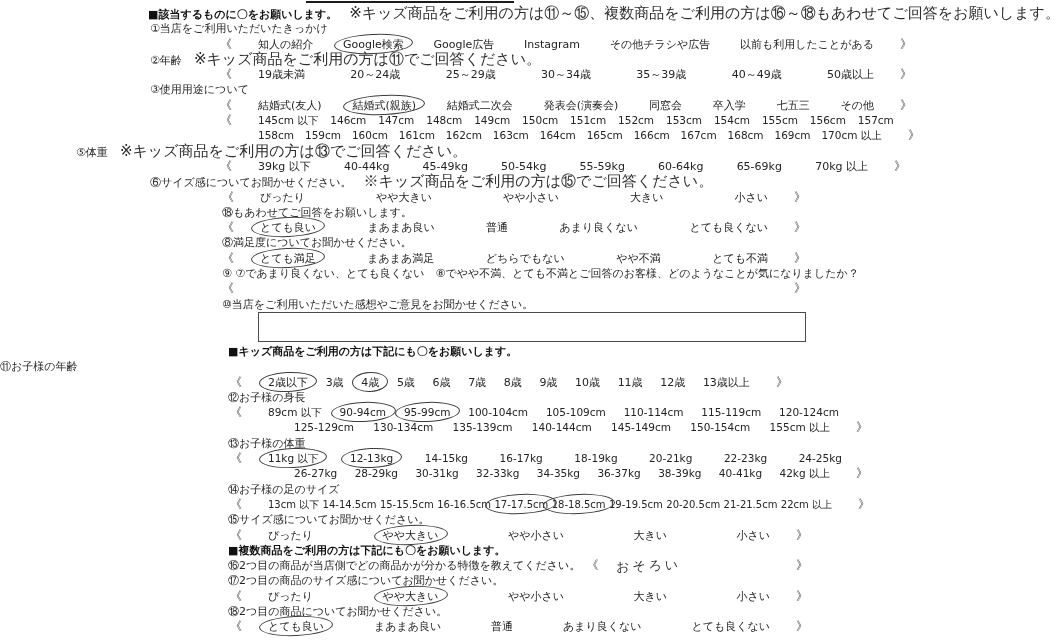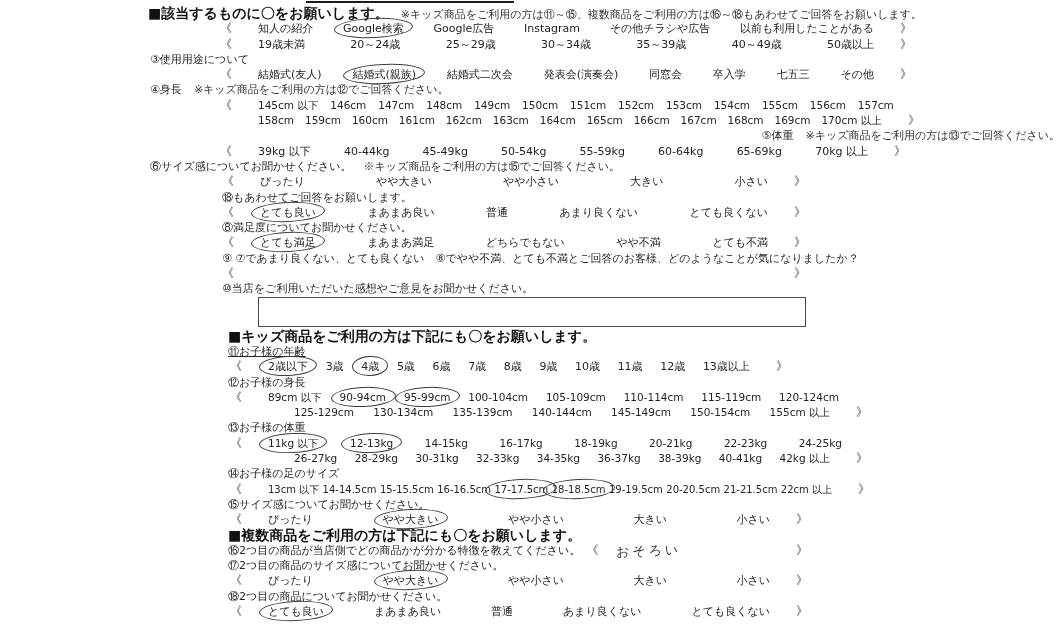--- a/index.html
+++ b/index.html
@@ -11,22 +11,22 @@
   }
   .top-rule{
     position:absolute;top:1px;left:306px;width:208px;height:2px;
     background:#1c1c1c;
   }
   #form-root{position:absolute;top:6px;left:0;width:1060px;}
   .row{
     height:15.3px;line-height:15.3px;font-size:11px;
     white-space:nowrap;color:#232323;
   }
-  .section-row .sec-title{font-weight:bold;font-size:14px;color:#111;}
-  .note{font-weight:normal;font-size:11px;color:#2e2e2e;margin-left:12px;}
+  .section-row .sec-title{font-weight:bold;font-size:11px;color:#111;}
+  .note{font-weight:normal;font-size:15px;color:#2e2e2e;margin-left:12px;}
   .qlabel{color:#262626;}
   .opt-row{display:flex;align-items:center;}
   .bracket{color:#333;font-size:12px;flex:0 0 auto;}
   .opts{
     flex:1 1 auto;display:flex;justify-content:space-between;
     padding:0 26px;min-width:0;
   }
   .opt{position:relative;display:inline-block;}
   .opt.circled::after{
     content:"";position:absolute;left:-9px;right:-9px;top:-3px;bottom:-2px;
@@ -44,32 +44,34 @@
   }
   .inline-row{display:flex;align-items:flex-start;}
   .inline-row .gap{flex:1 1 auto;}
 </style>
 </head>
 <body>
 
 <div class="top-rule"></div>
 <div id="form-root">
     <div class="row section-row" style="margin-left: 148px;"><span class="sec-title">■該当するものに〇をお願いします。</span><span class="note">※キッズ商品をご利用の方は⑪～⑮、複数商品をご利用の方は⑯～⑱もあわせてご回答をお願いします。</span></div>
+    <div class="row qlabel" style="margin-left: 150px;"><span>①当店をご利用いただいたきっかけ</span></div>
     <div class="row opt-row" style="width: 692px; margin-left: 220px;">
       <span class="bracket">《</span>
       <span class="opts">
         <span class="opt">知人の紹介</span>
         <span class="opt circled">Google検索</span>
         <span class="opt">Google広告</span>
         <span class="opt">Instagram</span>
         <span class="opt">その他チラシや広告</span>
         <span class="opt">以前も利用したことがある</span>
       </span>
       <span class="bracket">》</span>
     </div>
+    <div class="row qlabel" style="margin-left: 150px;"><span>②年齢</span><span class="note">※キッズ商品をご利用の方は⑪でご回答ください。</span></div>
     <div class="row opt-row" style="width: 692px; margin-left: 220px;">
       <span class="bracket">《</span>
       <span class="opts">
         <span class="opt">19歳未満</span>
         <span class="opt">20～24歳</span>
         <span class="opt">25～29歳</span>
         <span class="opt">30～34歳</span>
         <span class="opt">35～39歳</span>
         <span class="opt">40～49歳</span>
         <span class="opt">50歳以上</span>
@@ -84,21 +86,20 @@
         <span class="opt circled">結婚式(親族)</span>
         <span class="opt">結婚式二次会</span>
         <span class="opt">発表会(演奏会)</span>
         <span class="opt">同窓会</span>
         <span class="opt">卒入学</span>
         <span class="opt">七五三</span>
         <span class="opt">その他</span>
       </span>
       <span class="bracket">》</span>
     </div>
-    <div class="row qlabel" style="margin-left: 150px;"><span>④身長</span><span class="note">※キッズ商品をご利用の方は⑫でご回答ください。</span></div>
     <div class="row opt-row" style="font-size: 10.5px; width: 700px; margin-left: 220px;">
       <span class="bracket">《</span>
       <span class="opts">
         <span class="opt">145cm 以下</span>
         <span class="opt">146cm</span>
         <span class="opt">147cm</span>
         <span class="opt">148cm</span>
         <span class="opt">149cm</span>
         <span class="opt">150cm</span>
         <span class="opt">151cm</span>
@@ -121,21 +122,21 @@
         <span class="opt">164cm</span>
         <span class="opt">165cm</span>
         <span class="opt">166cm</span>
         <span class="opt">167cm</span>
         <span class="opt">168cm</span>
         <span class="opt">169cm</span>
         <span class="opt">170cm 以上</span>
       </span>
       <span class="bracket">》</span>
     </div>
-    <div class="row qlabel" style="margin-left: 98px; text-align: right;"><span>⑤体重</span><span class="note">※キッズ商品をご利用の方は⑬でご回答ください。</span></div>
+    <div class="row qlabel" style="margin-left: 76px;"><span>⑤体重</span><span class="note">※キッズ商品をご利用の方は⑬でご回答ください。</span></div>
     <div class="row opt-row" style="width: 686px; margin-left: 220px;">
       <span class="bracket">《</span>
       <span class="opts">
         <span class="opt">39kg 以下</span>
         <span class="opt">40-44kg</span>
         <span class="opt">45-49kg</span>
         <span class="opt">50-54kg</span>
         <span class="opt">55-59kg</span>
         <span class="opt">60-64kg</span>
         <span class="opt">65-69kg</span>
@@ -183,21 +184,21 @@
     <div class="row opt-row" style="width: 584px; margin-left: 222px;">
       <span class="bracket">《</span>
       <span class="opts"></span>
       <span class="bracket">》</span>
     </div>
     <div class="row qlabel" style="margin-left: 222px;"><span>⑩当店をご利用いただいた感想やご意見をお聞かせください。</span></div>
     <div class="row box-row" style="margin-left: 258px;">
       <div class="feedback-box" style="width: 548px; height: 30px;"></div>
     </div>
     <div class="row section-row" style="margin-left: 228px;"><span class="sec-title">■キッズ商品をご利用の方は下記にも〇をお願いします。</span></div>
-    <div class="row qlabel" style="margin-left: 228px; text-decoration: underline;"><span>⑪お子様の年齢</span></div>
+    <div class="row qlabel" style=""><span>⑪お子様の年齢</span></div>
     <div class="row opt-row" style="width: 558px; margin-left: 230px;">
       <span class="bracket">《</span>
       <span class="opts">
         <span class="opt circled">2歳以下</span>
         <span class="opt">3歳</span>
         <span class="opt circled">4歳</span>
         <span class="opt">5歳</span>
         <span class="opt">6歳</span>
         <span class="opt">7歳</span>
         <span class="opt">8歳</span>

